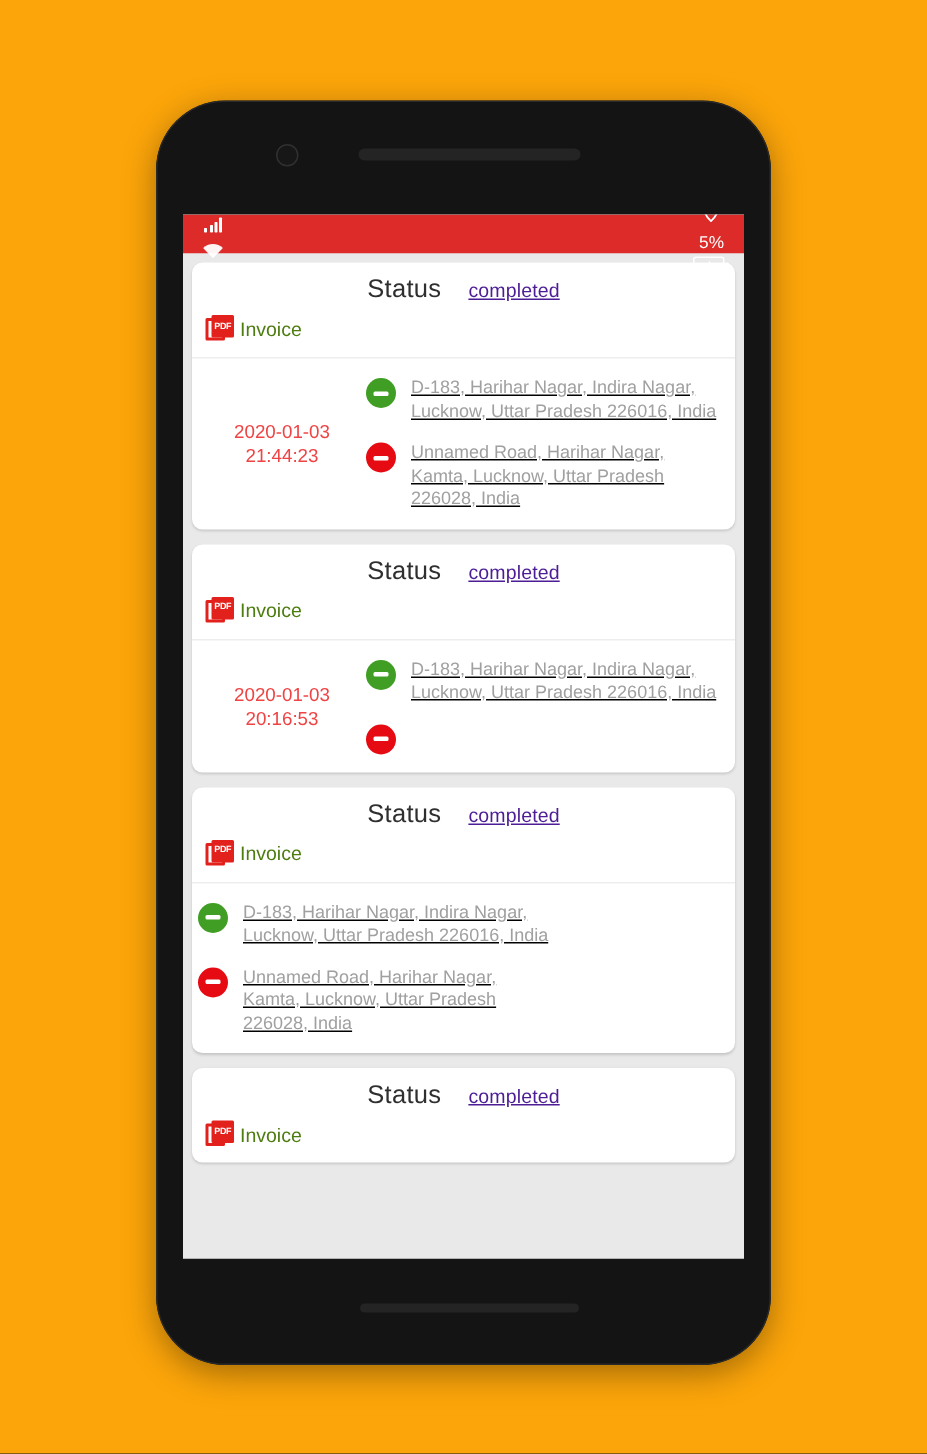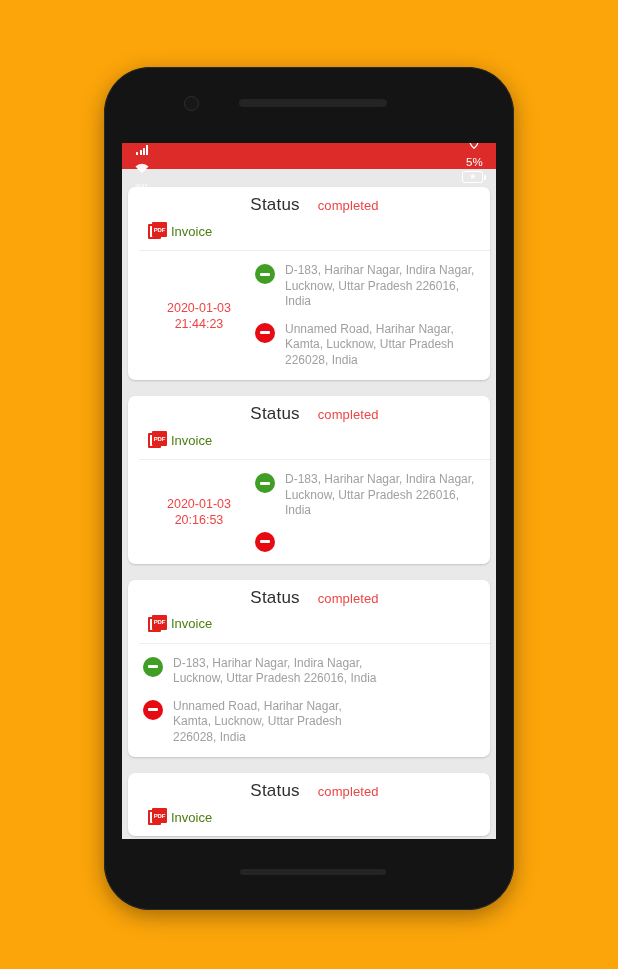--- a/index.html
+++ b/index.html
@@ -178,44 +178,44 @@
   
   #card-list {
     height: calc(100% - 26px);
     overflow: hidden;
     background: #e9e9e9;
     padding-top: 2px;
   }
   .order-card {
     background: #ffffff;
     border-radius: 7px;
-    margin: 16px 6px 10px 6px;
+    margin: 4px 6px 10px 6px;
     box-shadow: 0 1px 2px rgba(0,0,0,0.16);
     overflow: hidden;
-    padding-left: 11px;
   }
   .card-header {
     padding: 8px 0 8px 0;
   }
   .status-row {
     display: flex;
     align-items: baseline;
     justify-content: center;
     gap: 18px;
     padding-bottom: 5px;
   }
   .status-label {
     font-size: 17px;
     color: #2f2f2f;
     letter-spacing: 0.2px;
   }
   .status-value {
     font-size: 13px;
-    color: #ef4444;
+    color: #4c1d95;
     letter-spacing: 0.1px;
+    text-decoration: underline;
   }
   .invoice-row {
     display: flex;
     align-items: center;
     gap: 4px;
     padding: 2px 0 2px 9px;
   }
   .pdf-icon {
     width: 19px;
     height: 18px;
@@ -263,20 +263,21 @@
     width: 112px;
     flex: 0 0 112px;
     text-align: center;
     font-size: 12.5px;
     color: #ef4444;
     line-height: 16px;
   }
   .trip-date span { display: block; }
   .legs {
     flex: 1 1 auto;
+    text-decoration: underline;
   }
   .leg {
     display: flex;
     align-items: flex-start;
     gap: 10px;
     padding: 3px 0;
   }
   .leg + .leg { padding-top: 9px; }
   .dot {
     width: 20px;

